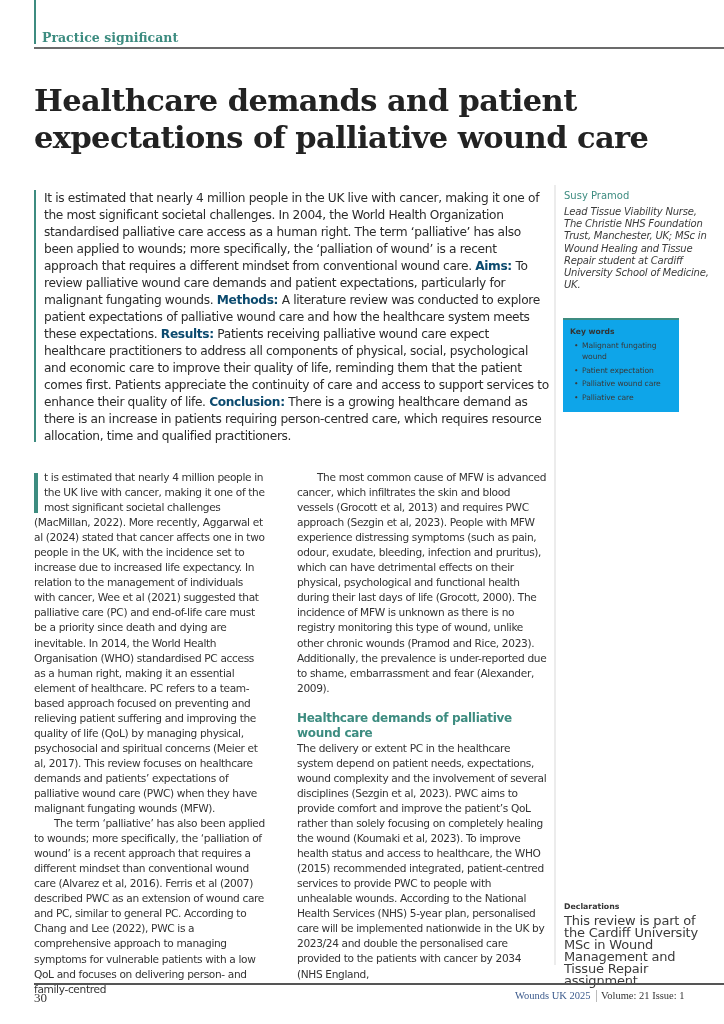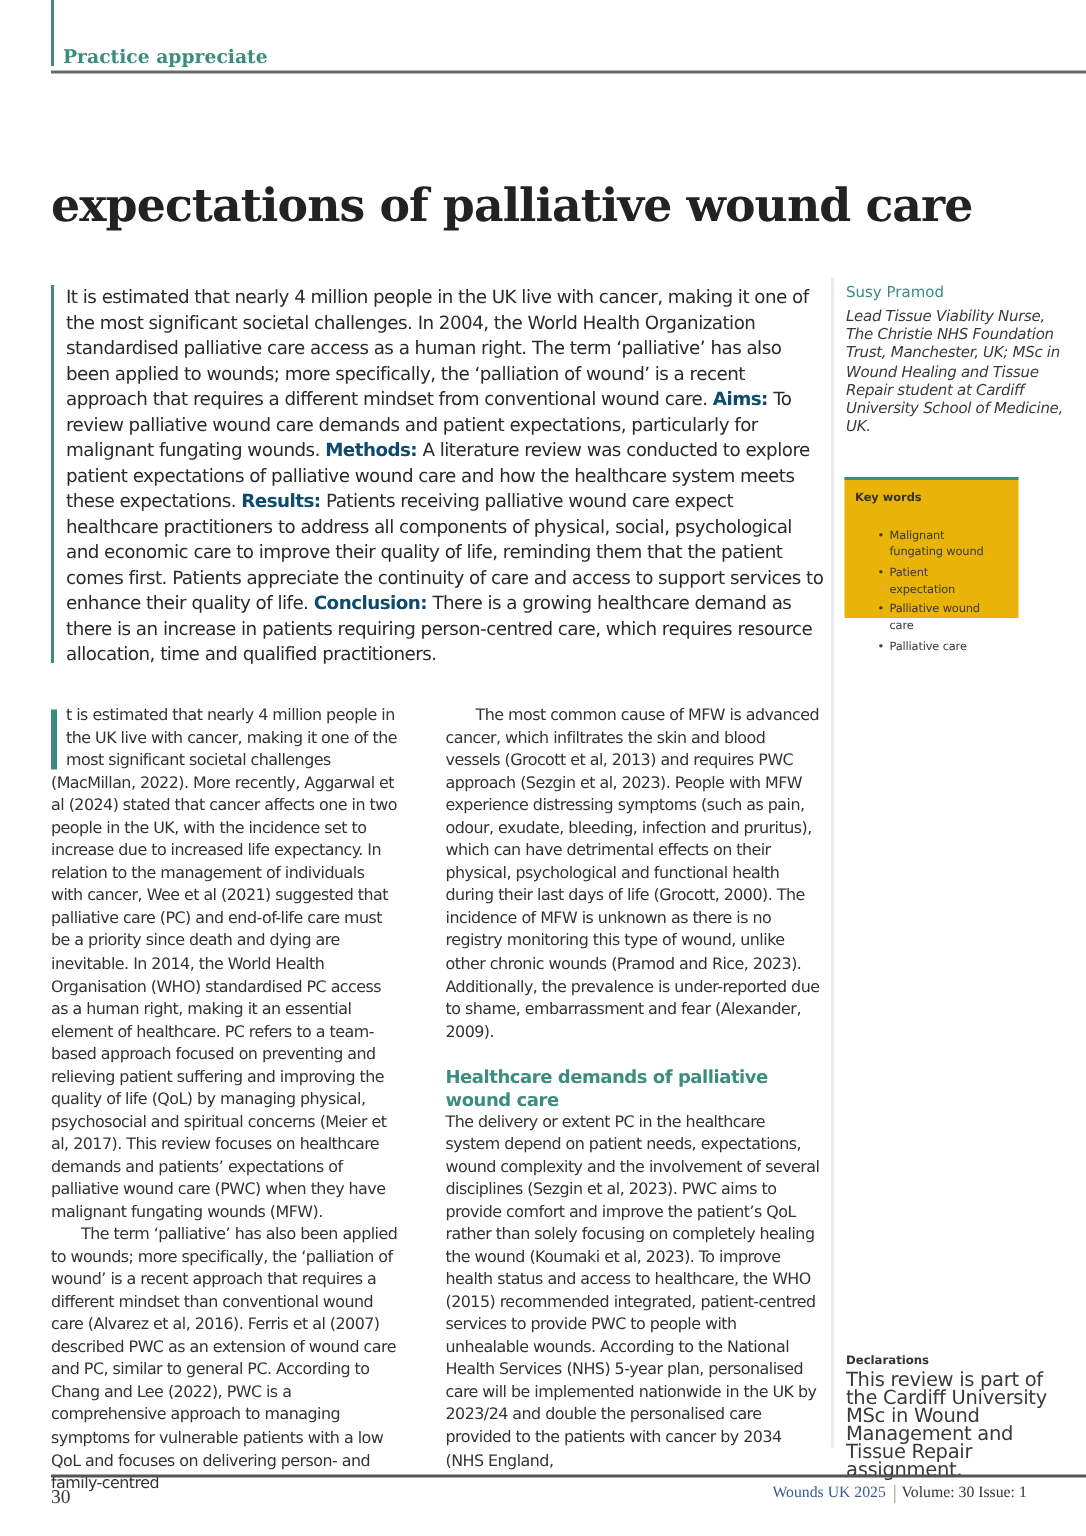--- a/index.html
+++ b/index.html
@@ -13,23 +13,23 @@
   .title { left: 34px; top: 82px; width: 680px; font-family: "DejaVu Serif", serif; font-weight: bold; font-size: 30.5px; line-height: 37px; color: #222222; letter-spacing: -0.6px; }
 
   .abstract-bar { left: 34px; top: 190px; width: 2px; height: 252px; background: #3d8c80; }
   .abstract { left: 44px; top: 190px; width: 505px; font-family: "DejaVu Sans", sans-serif; font-size: 12.2px; line-height: 17px; color: #2b2b2b; letter-spacing: -0.35px; }
   .abstract b { color: #0c4a6e; }
 
   .sidebar-divider { left: 554px; top: 185px; width: 2px; height: 780px; background: #ececec; }
   .author-name { left: 564px; top: 190px; font-family: "DejaVu Sans", sans-serif; font-weight: normal; font-size: 10px; color: #3d8c80; }
   .author-affil { left: 564px; top: 206px; width: 150px; font-family: "DejaVu Sans", sans-serif; font-style: italic; font-size: 10px; line-height: 12.2px; color: #3a3a3a; letter-spacing: -0.2px; }
 
-  .keywords-box { left: 563px; top: 318px; width: 116px; height: 94px; background: #eab308; border-top: 2px solid #3d8c80; box-sizing: border-box; padding: 7px 6px 0 7px; }
+  .keywords-box { left: 563px; top: 318px; width: 116px; height: 94px; background: #0ea5e9; border-top: 2px solid #3d8c80; box-sizing: border-box; padding: 7px 6px 0 7px; }
   .kw-title { font-family: "DejaVu Sans", sans-serif; font-weight: bold; font-size: 7.6px; color: #333; margin-bottom: 3px; }
-  .kw-list { list-style: none; margin: 15px; padding: 0; }
+  .kw-list { list-style: none; margin: 4px; padding: 0; }
   .kw-list li { font-family: "DejaVu Sans", sans-serif; font-size: 7.6px; line-height: 11px; color: #3a3a3a; padding-left: 8px; position: relative; margin-bottom: 2.5px; letter-spacing: -0.1px; }
   .kw-list li::before { content: "•"; position: absolute; left: 0; top: 0; }
 
   .col { font-family: "DejaVu Sans", sans-serif; font-size: 10.6px; line-height: 15.05px; color: #333333; letter-spacing: -0.35px; text-align: left; }
   .col1 { left: 34px; top: 470px; width: 232px; }
   .col2 { left: 297px; top: 470px; width: 252px; }
   .col p { margin: 0; }
   .col p.indent { text-indent: 20px; }
   .dropcap { float: left; width: 4px; height: 40px; background: #3d8c80; margin: 3px 6px 0 0; }
   .subhead { font-family: "DejaVu Sans", sans-serif; font-weight: bold; font-size: 12px; color: #3d8c80; margin: 15px 0 0 0; letter-spacing: -0.3px; }
@@ -40,25 +40,25 @@
   .footer-rule { left: 34px; top: 983px; width: 690px; height: 1.5px; background: #555; }
   .page-number { left: 34px; top: 990px; font-family: Liberation Serif, serif; font-size: 13px; color: #333; }
   .journal-name { left: 515px; top: 990px; font-family: "Liberation Serif", serif; font-size: 10.5px; color: #3b5a8c; }
   .footer-sep { left: 596px; top: 990px; width: 1px; height: 12px; background: #bbb; }
   .volume-issue { left: 601px; top: 990px; font-family: "Liberation Serif", serif; font-size: 10.5px; color: #333; }
 </style>
 </head>
 <body>
 
 <div class="abs section-bar"></div>
-<div class="abs section-label">Practice appreciate</div>
+<div class="abs section-label">Practice significant</div>
 <div class="abs header-rule"></div>
 
 <h1 class="abs title" style="margin:0;">
-  <br>
+  <span>Healthcare demands and patient</span><br>
   <span>expectations of palliative wound care</span>
 </h1>
 
 <div class="abs abstract-bar"></div>
 <div class="abs abstract">
   <span>It is estimated that nearly 4 million people in the UK live with cancer, making it one of the most significant societal challenges. In 2004, the World Health Organization standardised palliative care access as a human right. The term ‘palliative’ has also been applied to wounds; more specifically, the ‘palliation of wound’ is a recent approach that requires a different mindset from conventional wound care.</span>
   <b>Aims:</b>
   <span>To review palliative wound care demands and patient expectations, particularly for malignant fungating wounds.</span>
   <b>Methods:</b>
   <span>A literature review was conducted to explore patient expectations of palliative wound care and how the healthcare system meets these expectations.</span>
@@ -94,13 +94,13 @@
   <p>The delivery or extent PC in the healthcare system depend on patient needs, expectations, wound complexity and the involvement of several disciplines (Sezgin et al, 2023). PWC aims to provide comfort and improve the patient’s QoL rather than solely focusing on completely healing the wound (Koumaki et al, 2023). To improve health status and access to healthcare, the WHO (2015) recommended integrated, patient-centred services to provide PWC to people with unhealable wounds. According to the National Health Services (NHS) 5-year plan, personalised care will be implemented nationwide in the UK by 2023/24 and double the personalised care provided to the patients with cancer by 2034 (NHS England,</p>
 </div>
 
 <div class="abs decl-title">Declarations</div>
 <div class="abs decl-text">This review is part of the Cardiff University MSc in Wound Management and Tissue Repair assignment.</div>
 
 <div class="abs footer-rule"></div>
 <div class="abs page-number">30</div>
 <div class="abs journal-name">Wounds UK 2025</div>
 <div class="abs footer-sep"></div>
-<div class="abs volume-issue">Volume: 30 Issue: 1</div>
+<div class="abs volume-issue">Volume: 21 Issue: 1</div>
 
 </body></html>

